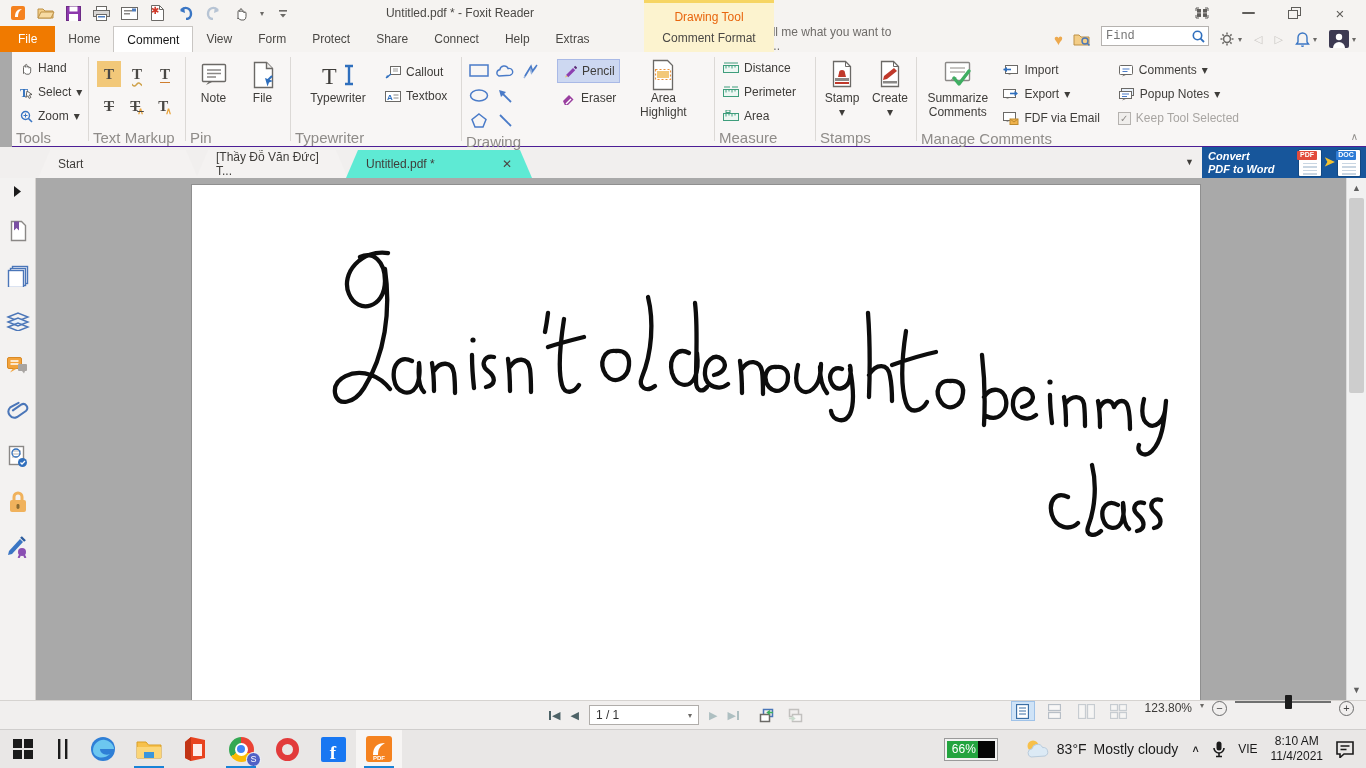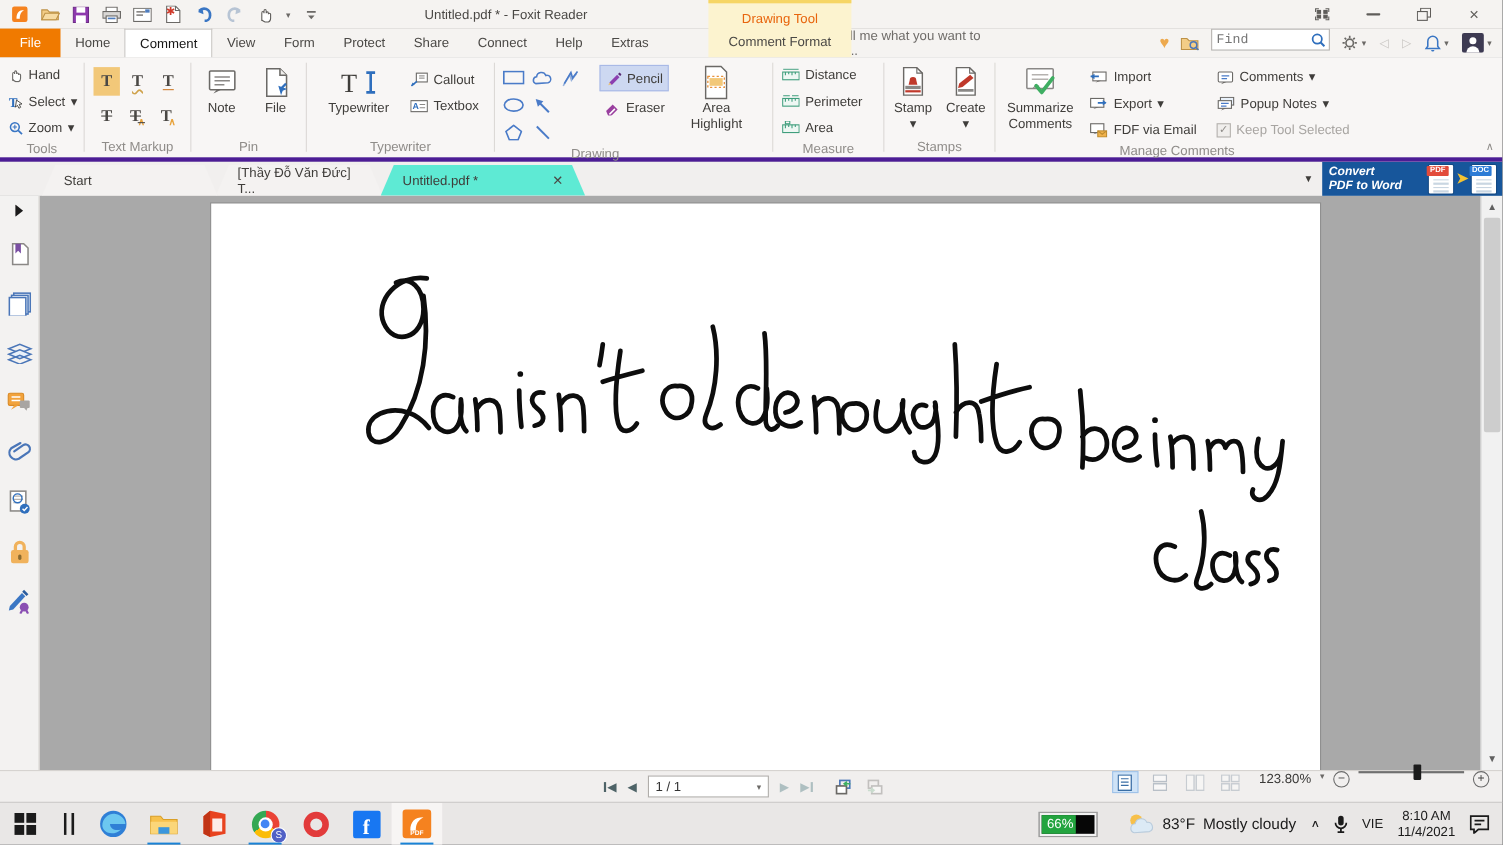--- a/index.html
+++ b/index.html
@@ -28,24 +28,24 @@
 .rtab.active{background:#fff;border:1px solid #c9c6c3;border-bottom:none;color:#161616}
 .ctx-spacer{width:130px}
 .assist{display:flex;align-items:center;gap:8px;margin-left:14px}
 .tellme{color:#6f6c69}
 .findbox{width:108px;height:20px;border:1px solid #b5b2af;background:#fff;display:flex;align-items:center;margin-left:150px}
 .findbox input{flex:1;border:none;outline:none;font-size:12px;padding:0 4px;font-family:Liberation Mono, monospace;color:#333;min-width:0;background:transparent}
 .navchev{color:#c9c6c3;font-size:11px}
 .ddsm{font-size:8px;color:#6b6966}
 
 
-.ribbon{position:absolute;top:52px;left:0;right:0;height:95px;background:#f8f6f5;border-bottom:4px solid #4c1d95;display:flex;z-index:4}
+.ribbon{position:absolute;top:52px;left:12px;right:0;height:95px;background:#f8f6f5;border-bottom:1px solid #4c1d95;display:flex;z-index:4}
 .group{display:flex;flex-direction:column;padding:0 4px}
 .gbody{flex:1;display:flex;align-items:flex-start;padding-top:4px;gap:4px}
-.glabel{height:17px;text-align:center;font-size:12px;color:#8f8c89}
+.glabel{height:17px;font-size:15px;color:#8f8c89}
 .gsep{width:1px;background:#dcd9d6;margin:5px 0}
 .vcol{display:flex;flex-direction:column}
 .srow{display:flex;align-items:center;gap:5px;height:24px;font-size:12px;color:#3f3d3a;padding:0 4px;white-space:nowrap}
 .big{width:58px;display:flex;flex-direction:column;align-items:center;font-size:12px;color:#3f3d3a;padding-top:2px;text-align:center;line-height:1.15}
 .big .ic{height:34px;display:flex;align-items:center;justify-content:center}
 .sel{background:#cdd8f1;border:1px solid #a9b9e6}
 .tmgrid{display:grid;grid-template-columns:repeat(3,28px);grid-auto-rows:32px;align-items:center;justify-items:center;margin-top:2px}
 .tmi{width:24px;height:26px;display:flex;align-items:center;justify-content:center;font-family:"Liberation Serif",serif;font-weight:bold;font-size:15px;color:#4a4845}
 .tm-hl{background:#f2c879}
 .tm-sq{text-decoration:underline wavy #cfa24b;text-underline-offset:3px}

